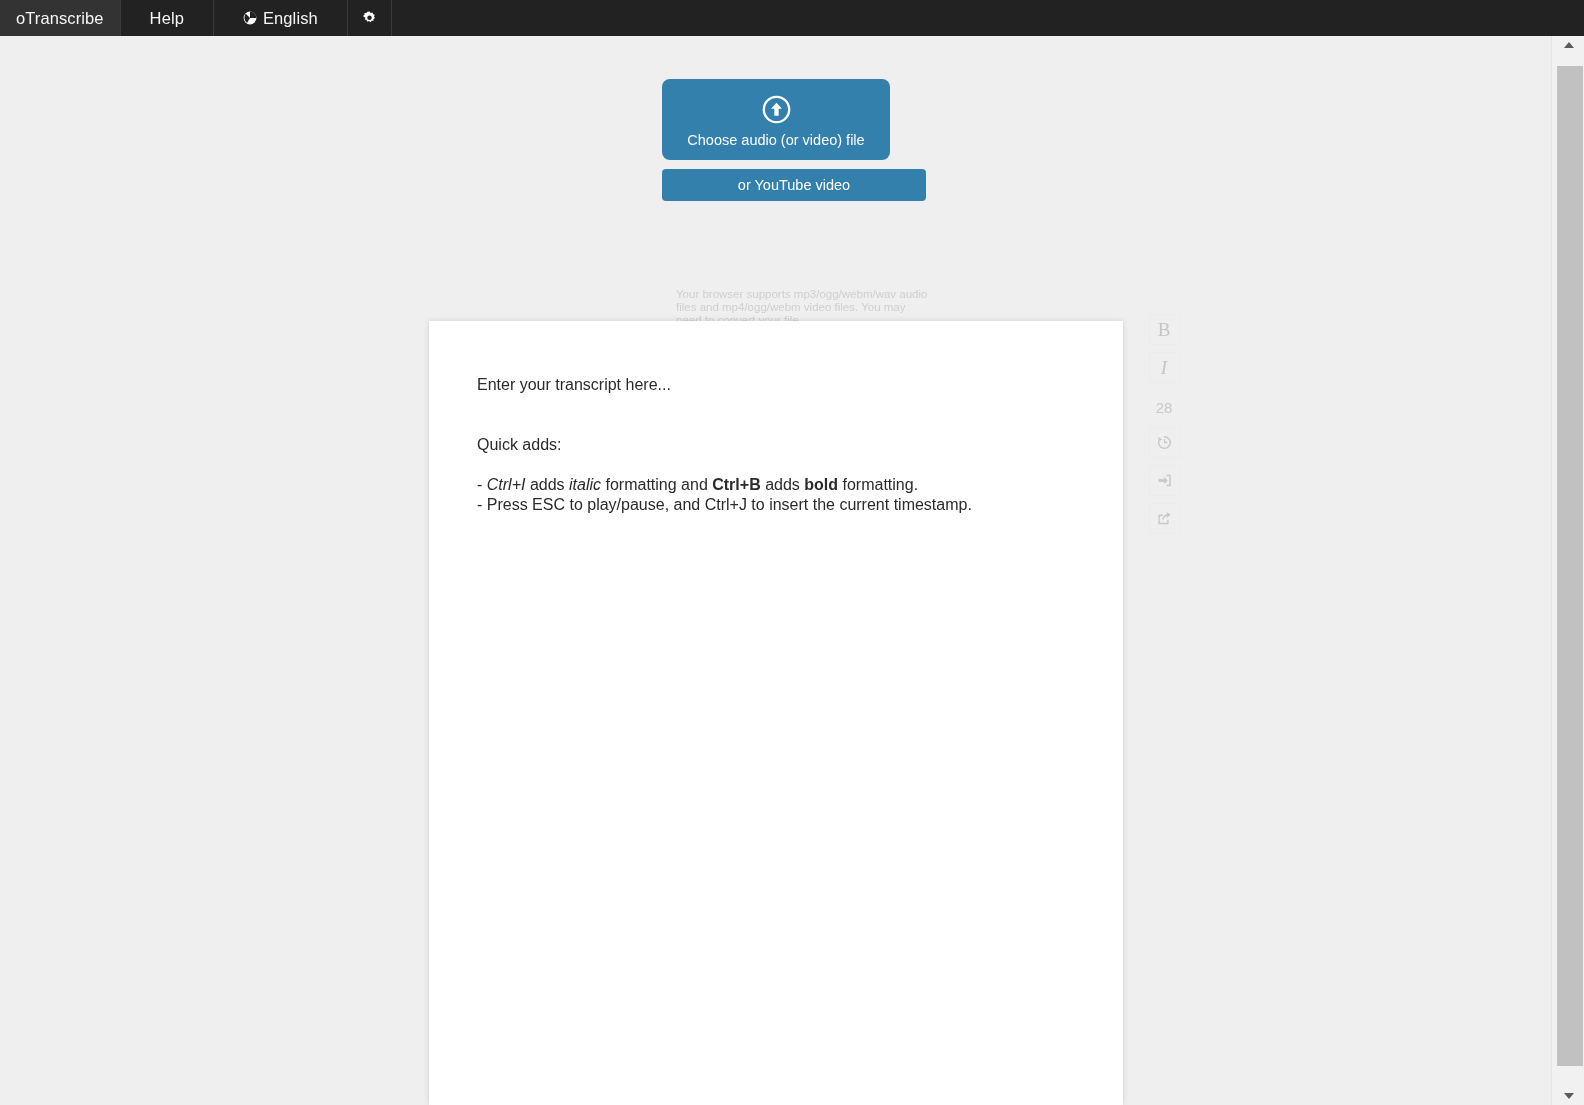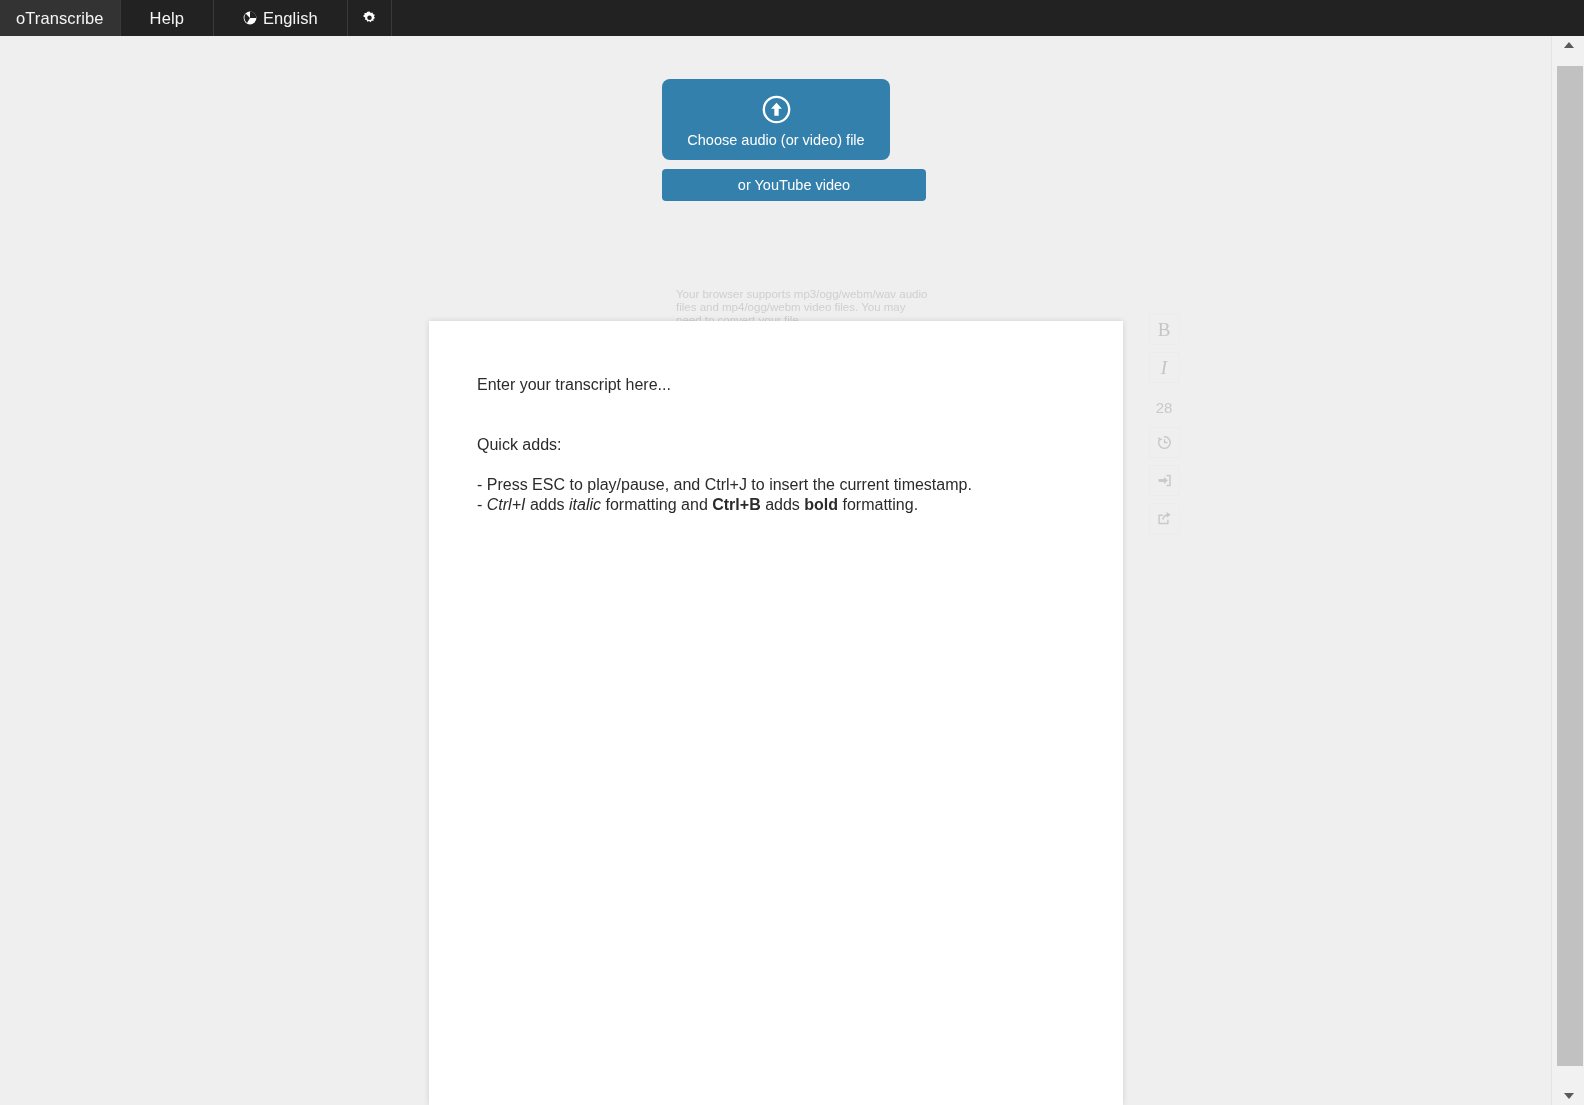--- a/index.html
+++ b/index.html
@@ -261,22 +261,22 @@
       <span>Your browser supports mp3/ogg/webm/wav audio files and mp4/ogg/webm video files. You may need to </span><a href="#">convert your file</a><span>.</span>
     </div>
   </div>
 
   <div class="editor-panel">
     <div class="editor-body">
       <p>Enter your transcript here...</p>
       <div class="spacer"></div>
       <p>Quick adds:</p>
       <div class="spacer-sm"></div>
+      <p><span>- </span><em>Ctrl+I</em><span> adds </span><em>italic</em><span> formatting and </span><strong>Ctrl+B</strong><span> adds </span><strong>bold</strong><span> formatting.</span></p>
       <p>- Press ESC to play/pause, and Ctrl+J to insert the current timestamp.</p>
-      <p><span>- </span><em>Ctrl+I</em><span> adds </span><em>italic</em><span> formatting and </span><strong>Ctrl+B</strong><span> adds </span><strong>bold</strong><span> formatting.</span></p>
     </div>
   </div>
 
   <div class="side-toolbar">
     <button class="tool-btn serif">
       <span>B</span>
     </button>
     <button class="tool-btn serif ital">
       <span>I</span>
     </button>

